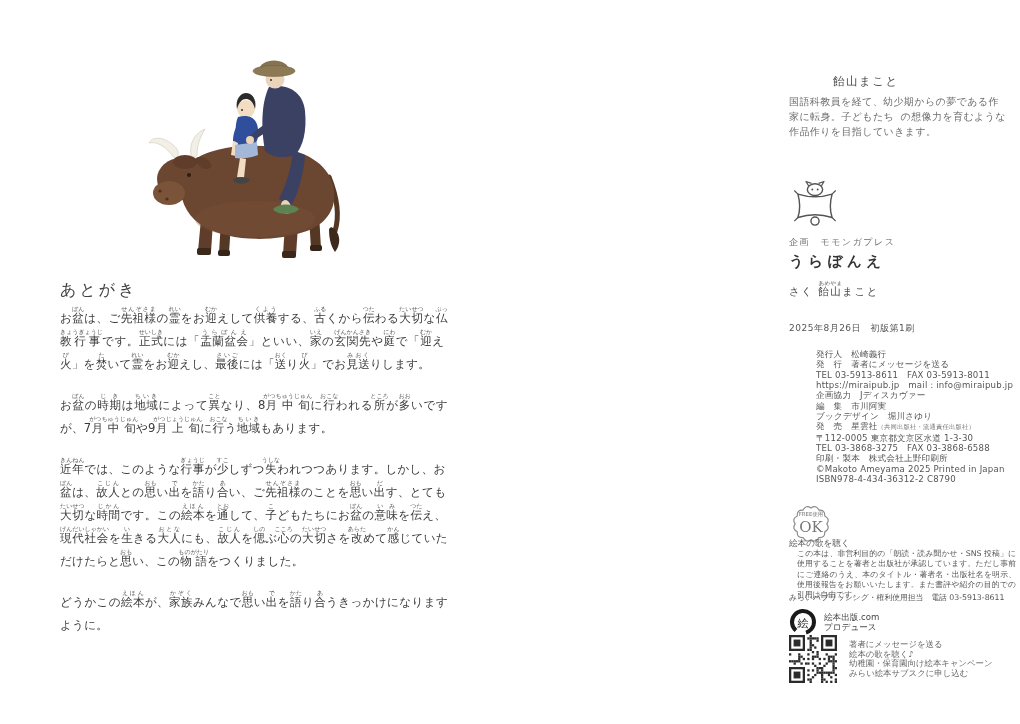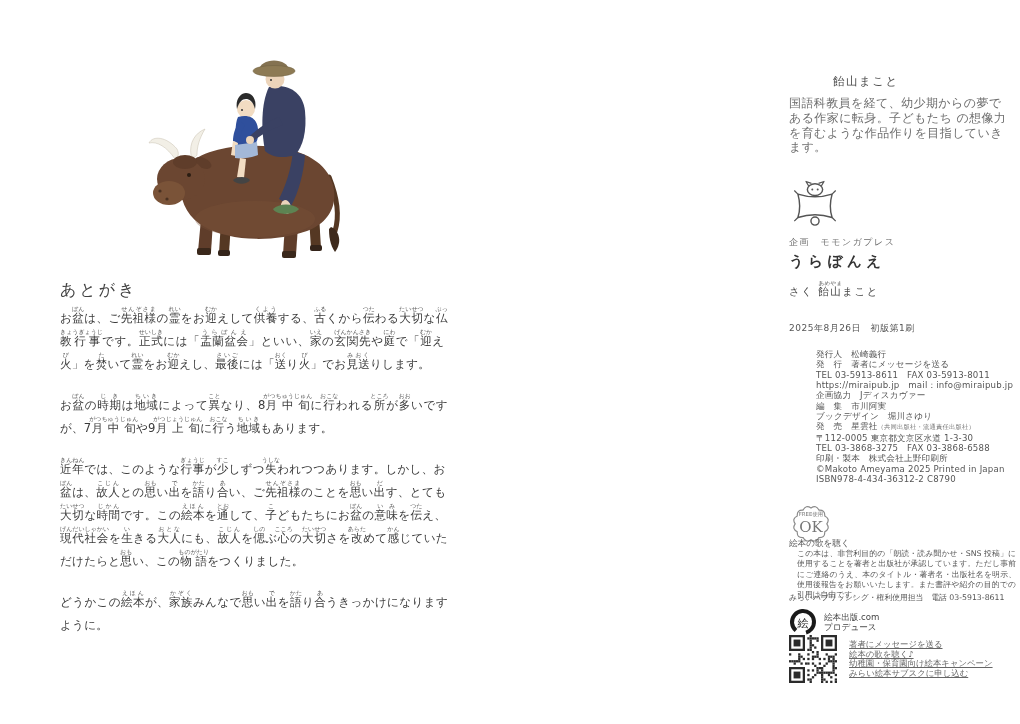--- a/index.html
+++ b/index.html
@@ -8,38 +8,38 @@
   .abs{position:absolute;}
 
   
   .atogaki-heading{left:60px;top:280px;font-size:16px;letter-spacing:3px;color:#404040;}
   .atogaki{left:60px;top:306px;width:388px;}
   .atogaki p{margin:0 0 17px 0;font-size:11.6px;line-height:23px;letter-spacing:0.2px;color:#3a3a3a;text-align:justify;}
   ruby rt{font-size:6px;letter-spacing:0;color:#555;line-height:1;}
 
   
   .r-author{left:789px;top:74px;font-size:11.5px;letter-spacing:1.5px;color:#4a4a4a;padding-left:44px;}
-  .r-bio{left:789px;top:96px;width:218px;font-size:12px;line-height:14.8px;color:#6d6d6d;letter-spacing:0.4px;}
+  .r-bio{left:789px;top:96px;width:218px;font-size:10px;line-height:14.8px;color:#6d6d6d;letter-spacing:0.4px;font-family:Liberation Mono, monospace;}
   .r-momonga{left:788px;top:179px;}
   .r-planning{left:789px;top:236px;font-size:9px;letter-spacing:1.5px;color:#6d6d6d;}
   .r-title{left:789px;top:252px;font-size:14.5px;font-weight:bold;letter-spacing:4.5px;color:#333;}
   .r-authorline{left:789px;top:280px;font-size:10.5px;letter-spacing:1.5px;color:#444;line-height:19px;}
   .r-authorline rt{font-size:5.5px;}
   .r-edition{left:789px;top:322px;font-size:9px;color:#555;letter-spacing:0.5px;}
   .r-colophon{left:816px;top:349px;width:226px;font-size:8.6px;line-height:10.35px;color:#555;letter-spacing:0.2px;}
   .r-colophon .note{font-size:6.3px;color:#777;}
   .r-stamp{left:786px;top:498px;}
   .r-license-title{left:789px;top:538px;font-size:8.6px;color:#555;}
   .r-license-body{left:789px;top:549px;width:219px;font-size:7.8px;line-height:10.3px;color:#555;text-align:justify;margin-left:8px;}
   .r-license-contact{left:789px;top:592px;font-size:7.8px;color:#555;}
   .r-ehon{left:788px;top:607px;display:flex;align-items:center;gap:6px;}
   .r-ehon .txt{font-size:8.6px;line-height:10.5px;color:#444;}
   .r-qr{left:789px;top:635px;}
   .r-qrlinks{left:849px;top:640px;font-size:8.4px;line-height:9.6px;color:#666;}
-  .r-qrlinks div{margin-bottom:0;text-decoration:underline;}
+  .r-qrlinks div{margin-bottom:0;}
 </style>
 </head>
 <body>
 
 <div class="sheet">
 
   <svg class="abs" style="left:145px;top:58px;" width="210" height="202" viewBox="0 0 210 200">
 
     <path d="M184,118 C192,138 195,156 190,172" stroke="#553823" stroke-width="5" fill="none" stroke-linecap="round"></path>
     <path d="M186,168 C195,172 197,184 190,193 C185,186 184,177 184,170 Z" fill="#3e2a1c"></path>

